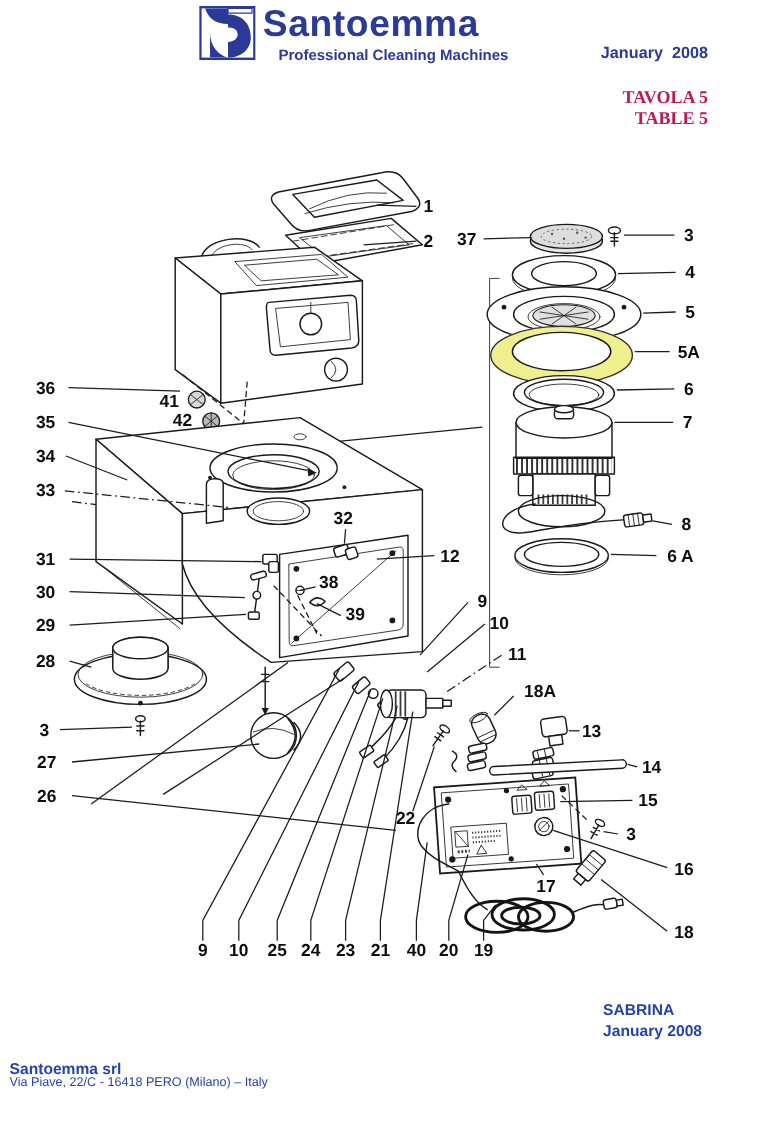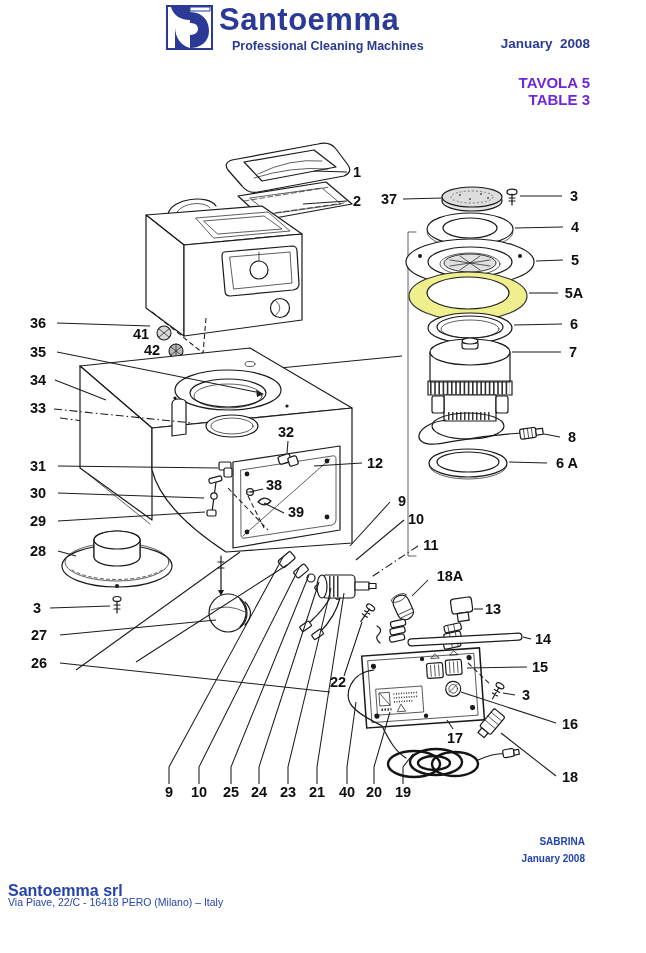--- a/index.html
+++ b/index.html
@@ -6,28 +6,28 @@
   .page{position:relative;width:646px;height:953px;background:#fff;overflow:hidden;
         font-family:"Liberation Sans",sans-serif;}
   
   .logo-mark{position:absolute;left:166px;top:5px;width:47px;height:45px;}
   .brand{position:absolute;left:219px;top:2px;font-size:31px;font-weight:bold;
          color:var(--brand-blue);letter-spacing:.5px;}
   .tagline{position:absolute;left:232px;top:39px;font-size:12.5px;font-weight:bold;
            color:var(--brand-blue);}
   .hdr-date{position:absolute;right:56px;top:36px;font-size:13.5px;font-weight:bold;
             color:var(--brand-blue);white-space:pre;}
-  .table-title{position:absolute;right:56px;top:74px;text-align:right;color:#6d28d9;
-               font-size:15px;font-weight:bold;line-height:17px;}
+  .table-title{position:absolute;right:56px;top:74px;text-align:right;color:#be185d;
+               font-size:15px;font-weight:bold;line-height:17px;font-family:Liberation Serif, serif;}
   
-  .model-block{position:absolute;right:61px;top:833px;text-align:right;
-               color:var(--footer-blue);font-size:10px;font-weight:bold;line-height:17px;}
+  .model-block{position:absolute;right:61px;top:833px;text-align:left;
+               color:var(--footer-blue);font-size:13px;font-weight:bold;line-height:17px;}
   .company-block{position:absolute;left:8px;top:885px;color:var(--footer-blue);
                  font-size:10.5px;line-height:11.5px;}
-  .company-block .co-name{font-size:16px;font-weight:bold;}
+  .company-block .co-name{font-size:13px;font-weight:bold;}
   
   svg.diagram{position:absolute;left:0;top:0;}
   .ln{fill:none;stroke:#1a1a1a;stroke-width:1.2;stroke-linejoin:round;stroke-linecap:round;}
   .fw{fill:#fff;stroke:#1a1a1a;stroke-width:1.2;stroke-linejoin:round;}
   .thin{stroke-width:.7;}
   .dash{stroke-dasharray:5,3;}
   .leader{fill:none;stroke:#1c1c1c;stroke-width:1.05;}
   .leader.dd{stroke-dasharray:8,3,1.5,3;}
   .callout{font-family:"Liberation Sans",sans-serif;font-size:14.5px;font-weight:bold;
            fill:#0e0e0e;text-anchor:middle;}
@@ -44,21 +44,21 @@
       <path d="M24,7 C37,7 43,16 43,26 C43,37 34,43 24,43 L24,30 C29,30 32,27 32,24 C32,20 29,18 24,18 Z" fill="#2a3a96"></path>
       <path d="M9,22 C9,33 16,41 24,43 L9,43 Z" fill="#2a3a96"></path>
       <path d="M24,2 L44,2 L44,6 L24,6 Z" fill="#fff" stroke="#2a3a96" stroke-width="1"></path>
     </svg>
   </div>
   <div class="brand">Santoemma</div>
   <div class="tagline">Professional Cleaning Machines</div>
   <div class="hdr-date">January  2008</div>
   <div class="table-title">
     <div>TAVOLA 5</div>
-    <div>TABLE 3</div>
+    <div>TABLE 5</div>
   </div>
 
   <svg class="diagram" width="646" height="953" viewBox="0 0 646 953">
 
     <g>
       <path class="fw" d="M232,160 L318,144 Q330,141 336,149 L348,165 Q353,172 344,176 L258,192 Q248,194 242,186 L228,170 Q223,163 232,160 Z"></path>
       <polygon class="ln" points="244,162 314,150 336,167 262,181"></polygon>
       <path class="ln thin" d="M258,174 Q290,158 322,161"></path>
       <path class="ln thin" d="M254,178 Q292,166 328,169"></path>
       <polygon class="fw" points="238,196 326,182 352,204 264,220"></polygon>

